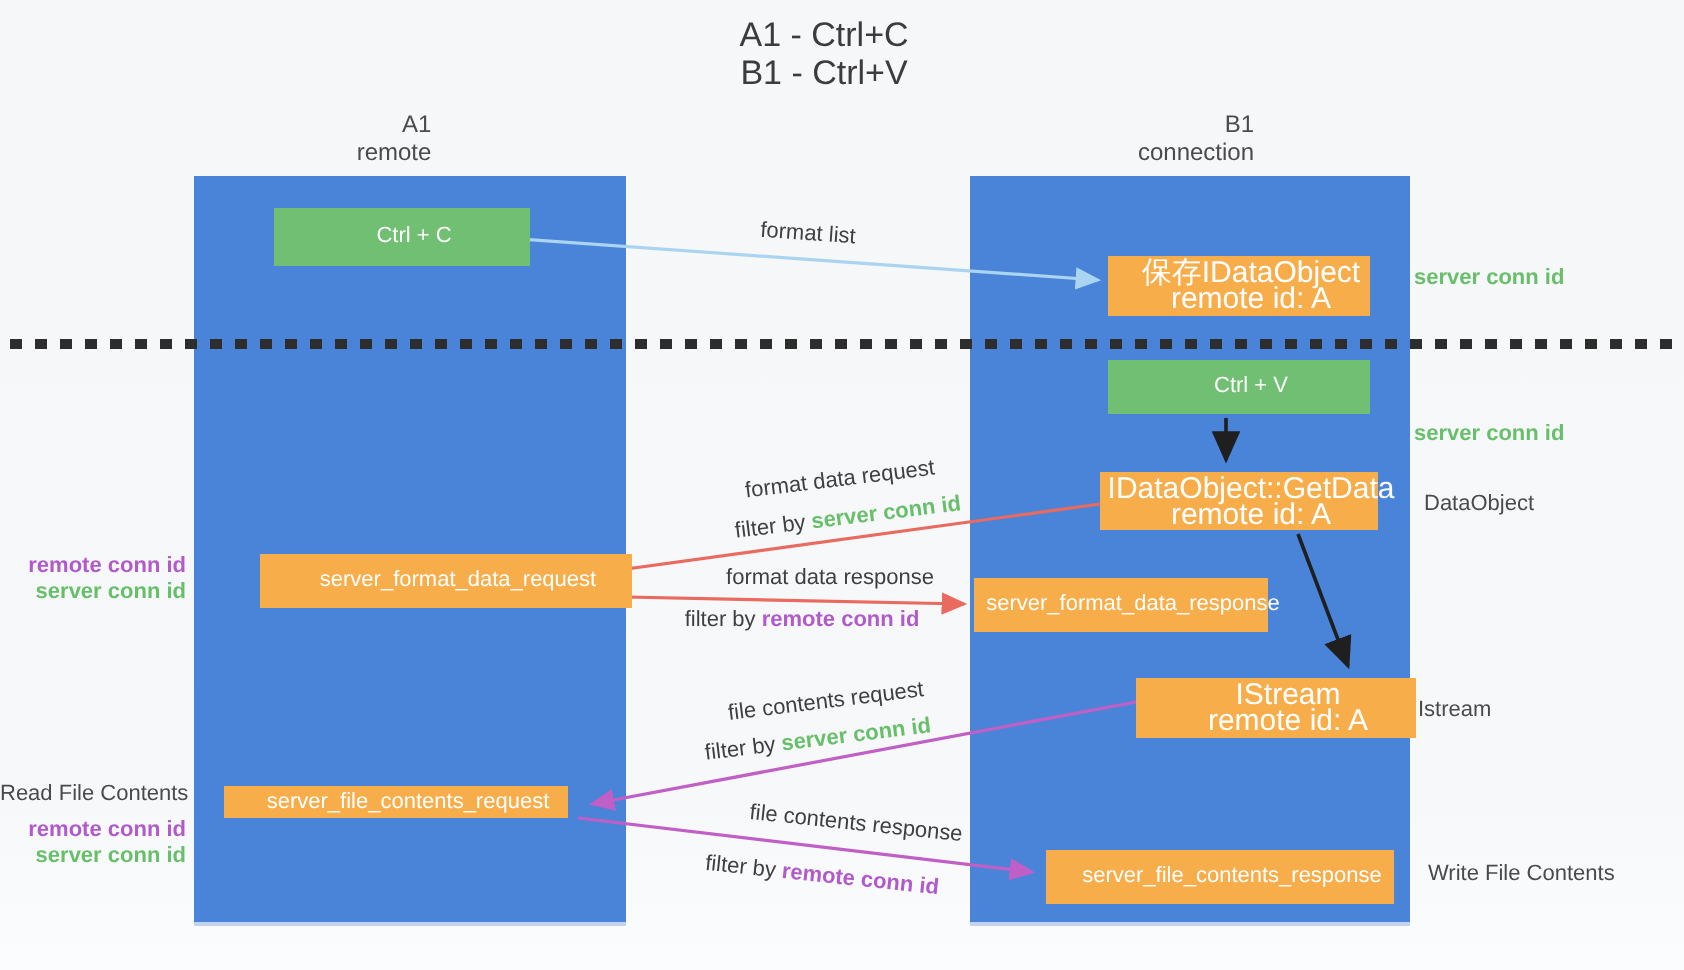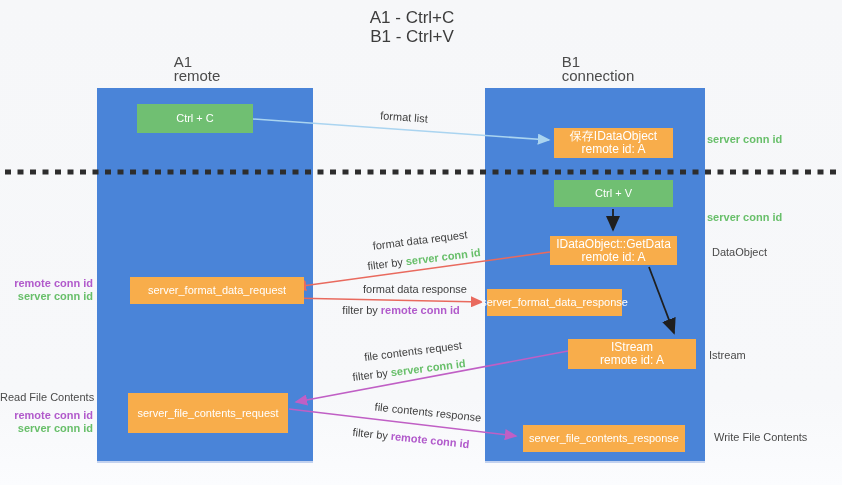--- a/index.html
+++ b/index.html
@@ -2,29 +2,29 @@
 <html><head>
 <meta charset="utf-8">
 <style>
   html,body{margin:0;padding:0;}
   .stage{position:relative;width:842px;height:485px;overflow:hidden;
          background:linear-gradient(180deg,#f6f7f9 0%,#f7f8fa 82%,#fbfcfe 100%);
          font-family:"Liberation Sans",sans-serif;}
   .title{position:absolute;left:412px;top:8px;transform:translateX(-50%);
          text-align:center;font-size:17px;line-height:19px;color:#3c3c3c;}
   .col-header{position:absolute;top:55px;transform:translateX(-50%);
-              text-align:left;font-size:15px;line-height:14px;color:#4b4b4b;}
+              text-align:right;font-size:12px;line-height:14px;color:#4b4b4b;}
   .column{position:absolute;top:88px;height:373px;background:#4a84d8;
           box-shadow:0 2px 0 rgba(185,202,236,.85);}
   .col-left{left:97px;width:216px;}
   .col-right{left:485px;width:220px;}
   svg.arrows{position:absolute;left:0;top:0;}
   .node{position:absolute;display:flex;flex-direction:column;align-items:center;
-        justify-content:center;color:#fff;text-align:center;font-size:11px;line-height:13px;}
-  .node.two{font-size:12px;}
+        justify-content:center;color:#fff;text-align:center;font-size:11px;line-height:13px;padding-left:12px;}
+  .node.two{font-size:15px;}
   .green-node{background:#70bf72;}
   .orange-node{background:#f8ad4b;}
   .elabel{position:absolute;transform:translate(-50%,-50%) rotate(var(--rot,0deg));
           font-size:11px;color:#3f3f3f;white-space:nowrap;}
   .side-label{position:absolute;font-size:11px;color:#4a4a4a;white-space:nowrap;}
   .left-rail{position:absolute;left:0;width:93px;text-align:right;
              font-size:11px;line-height:13px;white-space:nowrap;}
   .c-green{color:#68bf6a;font-weight:700;}
   .c-purple{color:#b15acb;font-weight:700;}
 </style>
@@ -82,21 +82,21 @@
 
     <line x1="289" y1="409" x2="516" y2="436" stroke="#c05fc5" stroke-width="1.6" marker-end="url(#mMagenta)"></line>
   </svg>
 
   <div class="node green-node" style="left:137px;top:104px;width:116px;height:29px;">
     <span>Ctrl + C</span>
   </div>
   <div class="node orange-node" style="left:130px;top:277px;width:174px;height:27px;">
     <span>server_format_data_request</span>
   </div>
-  <div class="node orange-node" style="left:128px;top:393px;width:160px;height:40px;">
+  <div class="node orange-node" style="left:112px;top:393px;width:160px;height:16px;">
     <span>server_file_contents_request</span>
   </div>
 
   <div class="node orange-node two" style="left:554px;top:128px;width:119px;height:30px;">
     <span>保存IDataObject</span>
     <span>remote id: A</span>
   </div>
   <div class="node green-node" style="left:554px;top:180px;width:119px;height:27px;">
     <span>Ctrl + V</span>
   </div>

